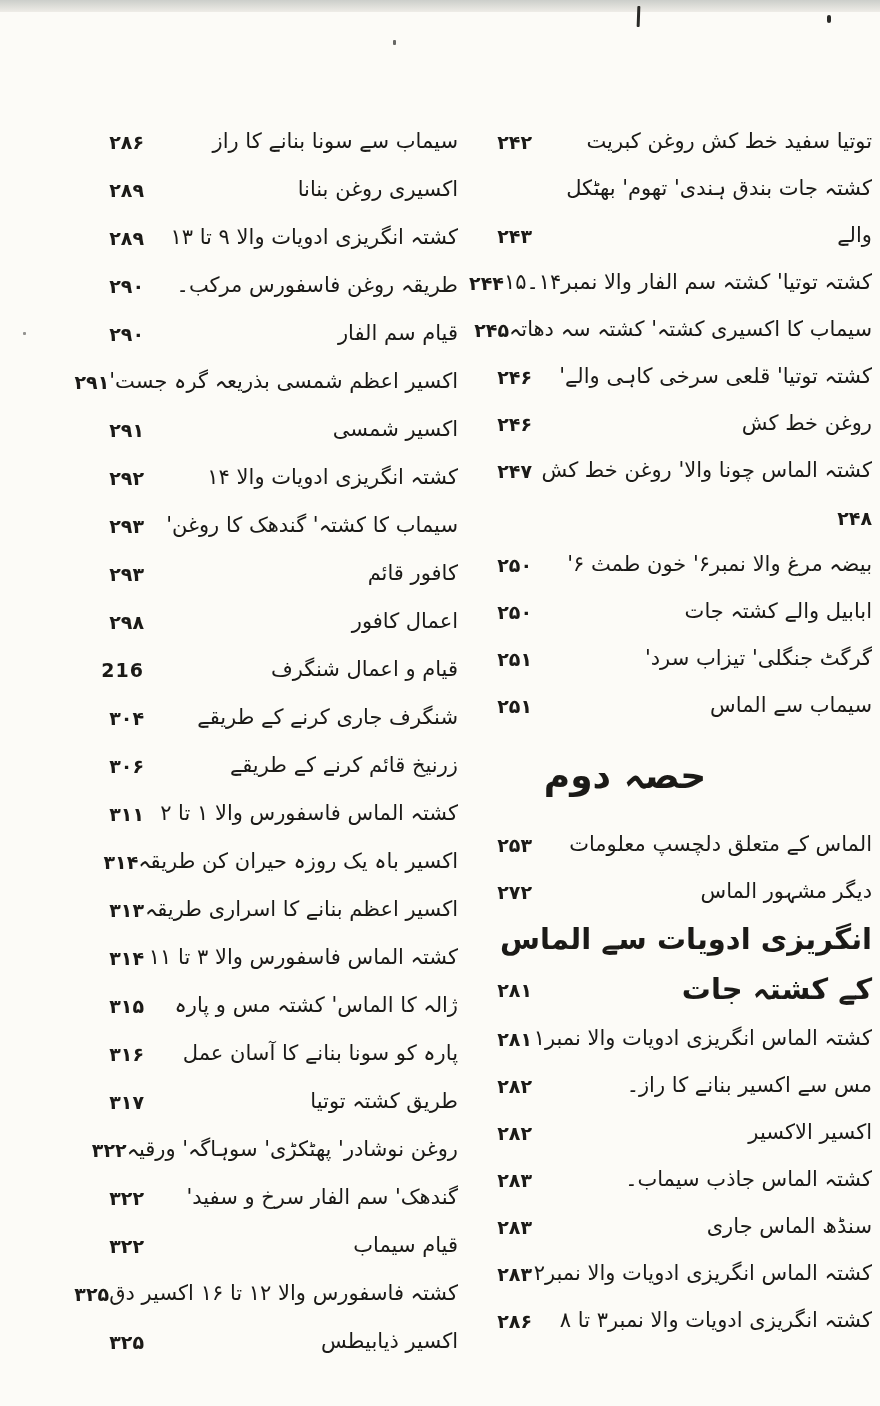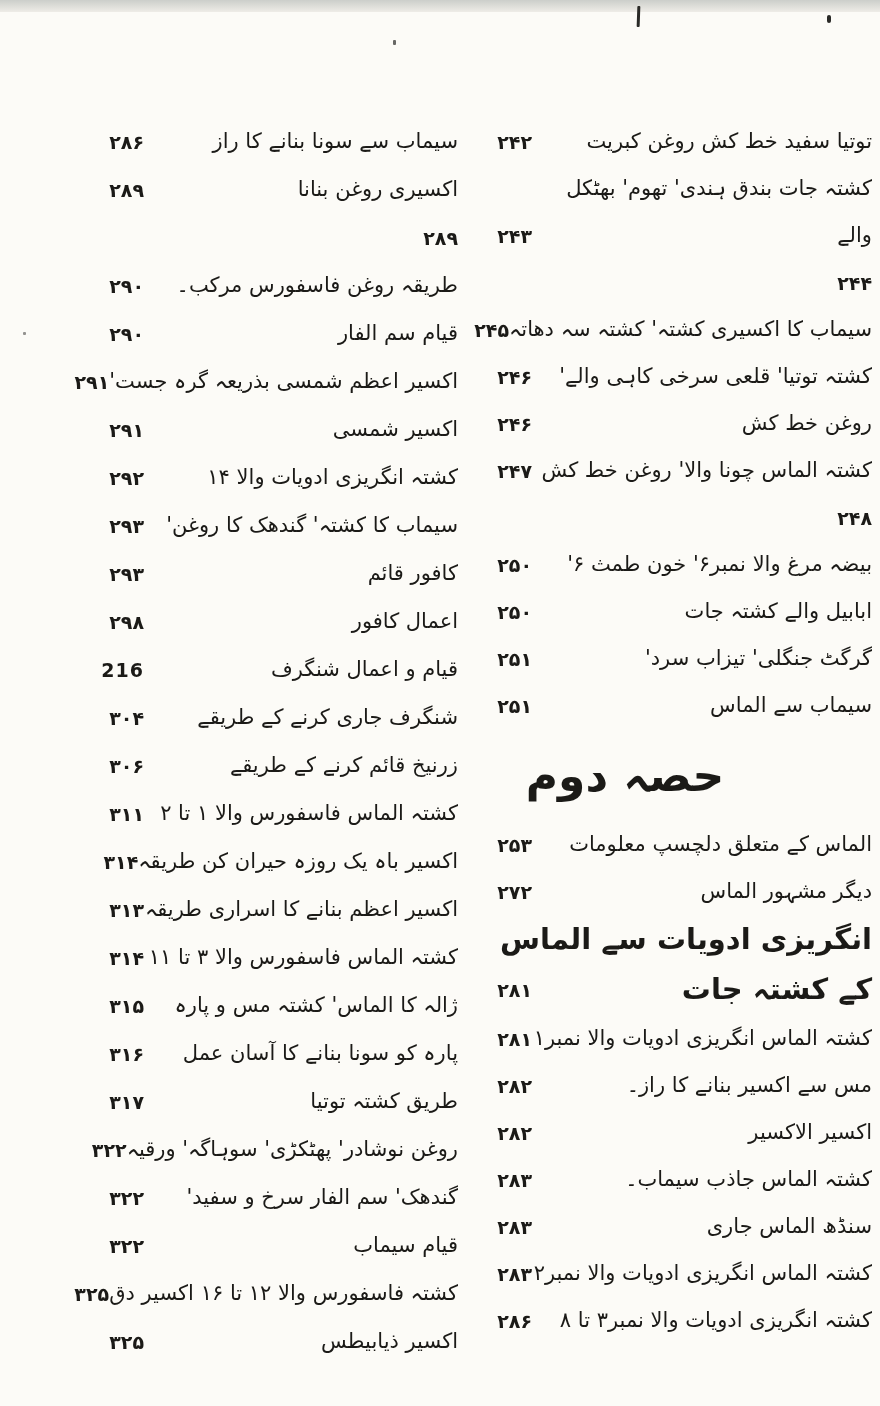--- a/index.html
+++ b/index.html
@@ -49,21 +49,21 @@
     font-weight:bold;
     letter-spacing:1px;
     padding-left:2px;
   }
   .row.no-page .title{padding-left:62px;} 
 
   
   .section-heading{
     height:92px;
     display:flex;align-items:center;justify-content:center;
-    font-size:44px;font-weight:bold;
+    font-size:36px;font-weight:bold;
     position:relative;left:-45px;
     letter-spacing:2px;
     text-align:right;
   }
   
   .row.bold .title{
     font-size:29px;font-weight:bold;
     padding-left:70px;
   }
   .row.bold{height:50px;}
@@ -84,20 +84,21 @@
         <span class="pageno">۲۴۲</span>
       </div>
       <div class="row no-page">
         <span class="title">کشتہ جات بندق ہندی' تھوم' بھٹکل</span>
       </div>
       <div class="row">
         <span class="title">والے</span>
         <span class="pageno">۲۴۳</span>
       </div>
       <div class="row">
+        <span class="title">کشتہ توتیا' کشتہ سم الفار والا نمبر۱۴۔۱۵</span>
         <span class="pageno">۲۴۴</span>
       </div>
       <div class="row">
         <span class="title">سیماب کا اکسیری کشتہ' کشتہ سہ دھاتہ</span>
         <span class="pageno">۲۴۵</span>
       </div>
       <div class="row">
         <span class="title">کشتہ توتیا' قلعی سرخی کاہی والے'</span>
         <span class="pageno">۲۴۶</span>
       </div>
@@ -176,20 +177,21 @@
   <div class="col col-left" id="col-left">
       <div class="row">
         <span class="title">سیماب سے سونا بنانے کا راز</span>
         <span class="pageno">۲۸۶</span>
       </div>
       <div class="row">
         <span class="title">اکسیری روغن بنانا</span>
         <span class="pageno">۲۸۹</span>
       </div>
       <div class="row">
+        <span class="title">کشتہ انگریزی ادویات والا ۹ تا ۱۳</span>
         <span class="pageno">۲۸۹</span>
       </div>
       <div class="row">
         <span class="title">طریقہ روغن فاسفورس مرکب۔</span>
         <span class="pageno">۲۹۰</span>
       </div>
       <div class="row">
         <span class="title">قیام سم الفار</span>
         <span class="pageno">۲۹۰</span>
       </div>

